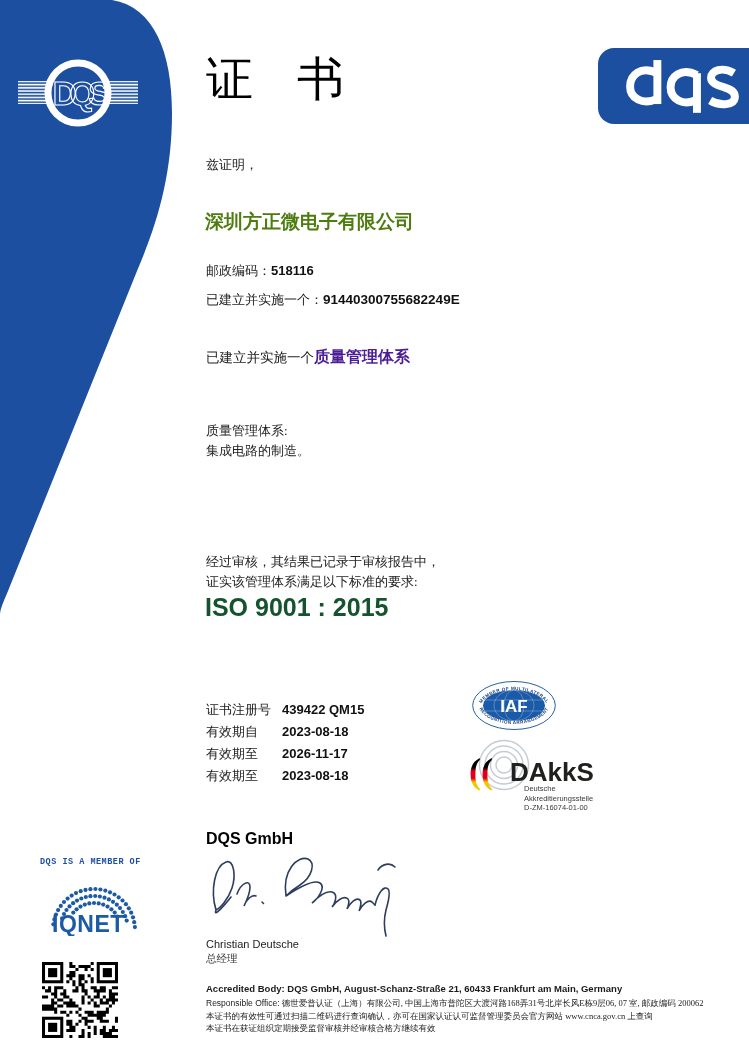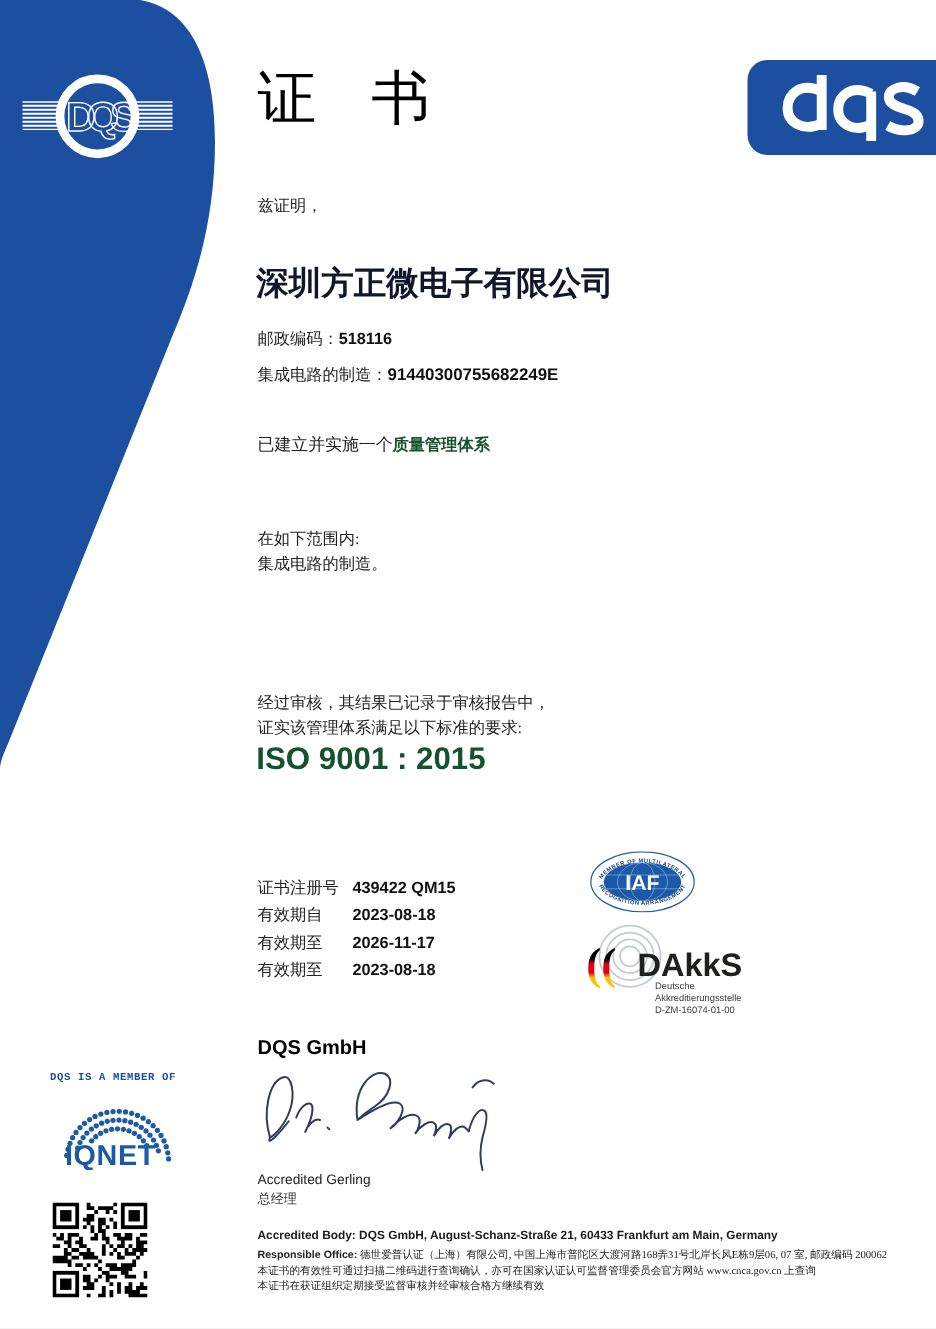--- a/index.html
+++ b/index.html
@@ -11,49 +11,49 @@
   .abs{position:absolute;}
   .sans{font-family:"Liberation Sans","DejaVu Sans",sans-serif;}
 
   
   .title{left:206px;top:54px;display:flex;gap:44px;font-size:47px;color:#000;line-height:1.1;}
   .dqs-badge{left:598px;top:48px;width:172px;height:76px;background:#1d4fa0;border-radius:16px;
              display:flex;align-items:center;justify-content:flex-start;padding-left:18px;box-sizing:border-box;}
 
   
   .greeting{left:206px;top:156px;font-size:13px;}
-  .company{left:205px;top:209px;font-size:26px;font-weight:bold;color:#0f172a;text-align:right;}
+  .company{left:205px;top:209px;font-size:19px;font-weight:bold;color:#4d7c0f;text-align:right;}
   .addr1{left:206px;top:243px;font-size:13px;}
   .postal{left:206px;top:262px;font-size:13px;}
   .postal .val{font-weight:600;font-size:13px;color:#111;}
   .uscc{left:206px;top:291px;font-size:13px;}
   .uscc .val{font-weight:600;font-size:13.5px;color:#111;}
   .established{left:206px;top:347px;font-size:13.5px;}
-  .established b{font-size:13px;color:#14532d;}
+  .established b{font-size:16px;color:#4c1d95;}
   .scope-intro{left:206px;top:422px;font-size:13px;}
   .scope-text{left:206px;top:442px;font-size:13px;}
   .audit1{left:206px;top:553px;font-size:13px;}
   .audit2{left:206px;top:573px;font-size:13px;}
   .standard{left:205px;top:593px;font-size:25px;font-weight:bold;color:#14532d;text-align:center;}
 
   
   .details{left:206px;top:703px;font-size:13px;}
   .details .row{display:flex;margin-bottom:8px;line-height:14px;}
   .details .lbl{width:76px;color:#222;}
   .details .val{font-family:"Liberation Sans","DejaVu Sans",sans-serif;font-weight:600;color:#111;}
 
   
   .org{left:206px;top:830px;font-size:16px;font-weight:bold;color:#000;}
   .signer-name{left:206px;top:938px;font-size:11px;color:#222;}
   .signer-role{left:206px;top:952px;font-size:10.5px;color:#333;}
 
   
   .f-accredited{left:206px;top:983px;font-size:9.5px;font-weight:600;color:#1a1a1a;width:540px;}
   .f-resp{left:206px;top:998px;font-size:8.5px;color:#222;width:540px;}
-  .f-resp .lbl{font-weight:700;font-family:"Liberation Sans","DejaVu Sans",sans-serif;}
+  .f-resp .lbl{font-weight:400;font-family:"Liberation Sans","DejaVu Sans",sans-serif;}
   .f-line3{left:206px;top:1011px;font-size:8.5px;color:#222;width:540px;}
   .f-line4{left:206px;top:1023px;font-size:8.5px;color:#222;width:540px;}
 
   
   .member-of{left:40px;top:857px;font-size:8.5px;font-weight:bold;letter-spacing:.5px;color:#1d4fa0;font-family:Liberation Mono, monospace;}
 
   
   .dakks-wrap{left:466px;top:737px;width:180px;height:74px;}
   .dakks-lines{position:absolute;left:58px;top:47px;font-size:7.5px;line-height:9.5px;color:#3a3a3a;
                font-family:"Liberation Sans","DejaVu Sans",sans-serif;}
@@ -99,28 +99,28 @@
   <div class="abs greeting">兹证明，</div>
 
   <div class="abs company sans">深圳方正微电子有限公司</div>
 
 
   <div class="abs postal">
     <span>邮政编码：</span><span class="val sans">518116</span>
   </div>
 
   <div class="abs uscc">
-    <span>集成电路的制造：</span><span class="val sans">91440300755682249E</span>
+    <span>已建立并实施一个：</span><span class="val sans">91440300755682249E</span>
   </div>
 
   <div class="abs established">
     <span>已建立并实施一个</span><b class="sans">质量管理体系</b>
   </div>
 
-  <div class="abs scope-intro">在如下范围内:</div>
+  <div class="abs scope-intro">质量管理体系:</div>
   <div class="abs scope-text">集成电路的制造。</div>
 
   <div class="abs audit2">证实该管理体系满足以下标准的要求:</div>
   <div class="abs audit1">经过审核，其结果已记录于审核报告中，</div>
 
   <div class="abs standard sans">ISO 9001 : 2015</div>
 
   <div class="abs details">
     <div class="row">
       <span class="lbl">证书注册号</span>
@@ -196,21 +196,21 @@
     <g stroke="#2e3d5e" stroke-width="1.6" fill="none" stroke-linecap="round">
       <path d="M14 60 C8 40 13 16 24 12 C32 9 34 26 30 38 C26 50 18 58 14 60 C11 68 22 56 29 47"></path>
       <path d="M35 44 C39 33 48 29 48 37 C48 44 44 52 42 56 C44 50 50 44 54 46"></path>
       <path d="M60 52 l1.5 1.5"></path>
       <path d="M84 46 C80 20 96 5 106 9 C114 13 110 27 98 35 C90 40 84 46 84 46 C96 38 112 29 118 33 C124 37 116 49 110 53 C116 47 126 39 132 43 C136 46 132 55 130 57 C134 51 142 45 146 49 C148 51 146 57 145 59 C148 53 154 47 158 50 C160 52 158 59 157 61 C160 55 166 49 170 52 L173 55"></path>
       <path d="M173 55 C176 43 182 35 186 39 C189 42 186 53 184 60 C182 68 182 78 184 86"></path>
       <path d="M176 20 C180 14 188 12 193 17"></path>
     </g>
   </svg>
 
-  <div class="abs signer-name sans">Accredited Gerling</div>
+  <div class="abs signer-name sans">Christian Deutsche</div>
   <div class="abs signer-role">总经理</div>
 
   <div class="abs member-of sans">DQS IS A MEMBER OF</div>
 
   <svg id="iqnet-svg" class="abs" style="left:30px;top:870px" width="124" height="66" viewBox="0 0 124 66">
     <text x="22" y="62" font-family="Liberation Sans, sans-serif" font-size="23" font-weight="bold" fill="#1c5aa5" letter-spacing="0.5">IQNET</text>
   <circle cx="23.4" cy="54.3" r="2.1" fill="#1c5aa5"></circle>
       <circle cx="24.4" cy="49.4" r="2.1" fill="#1c5aa5"></circle>
       <circle cx="26.0" cy="44.6" r="2.1" fill="#1c5aa5"></circle>
       <circle cx="28.1" cy="40.1" r="2.1" fill="#1c5aa5"></circle>

